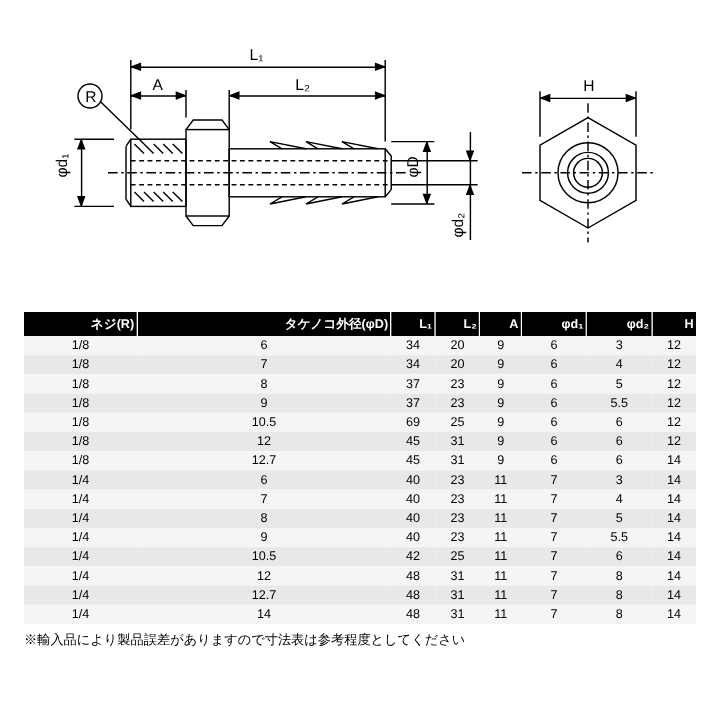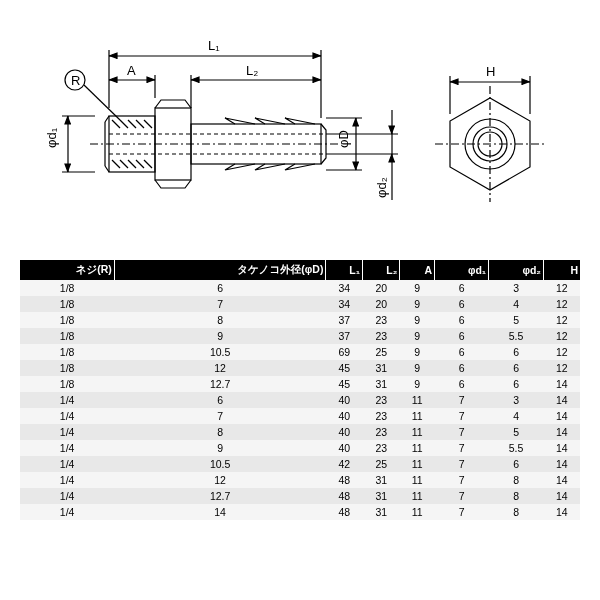--- a/index.html
+++ b/index.html
@@ -282,13 +282,14 @@
           <td>48</td>
           <td>31</td>
           <td>11</td>
           <td>7</td>
           <td>8</td>
           <td>14</td>
         </tr>
       </tbody>
  </table>
 
+ <div class="note">※輸入品により製品誤差がありますので寸法表は参考程度としてください</div>
 </div>
 
 </body></html>

